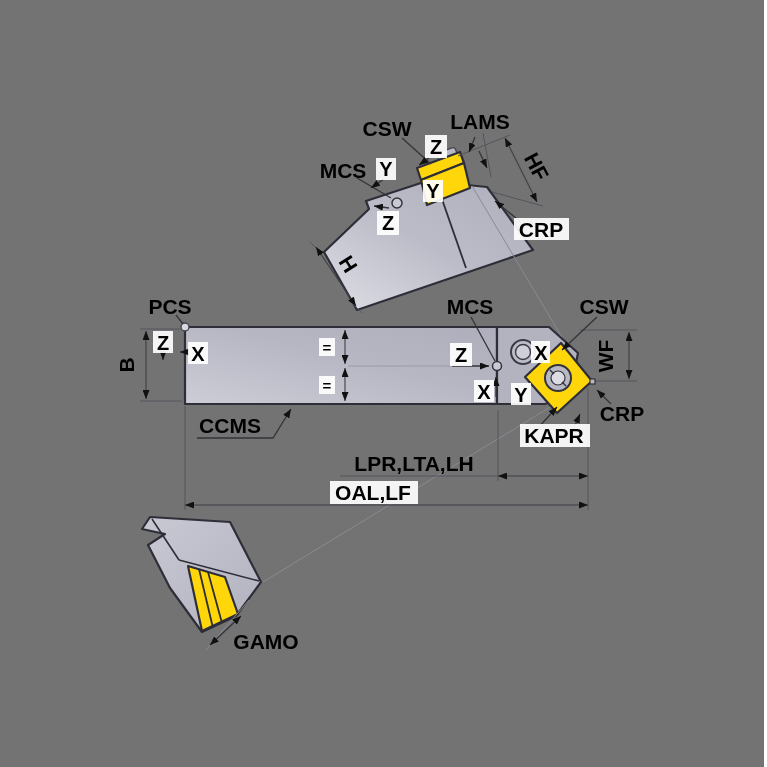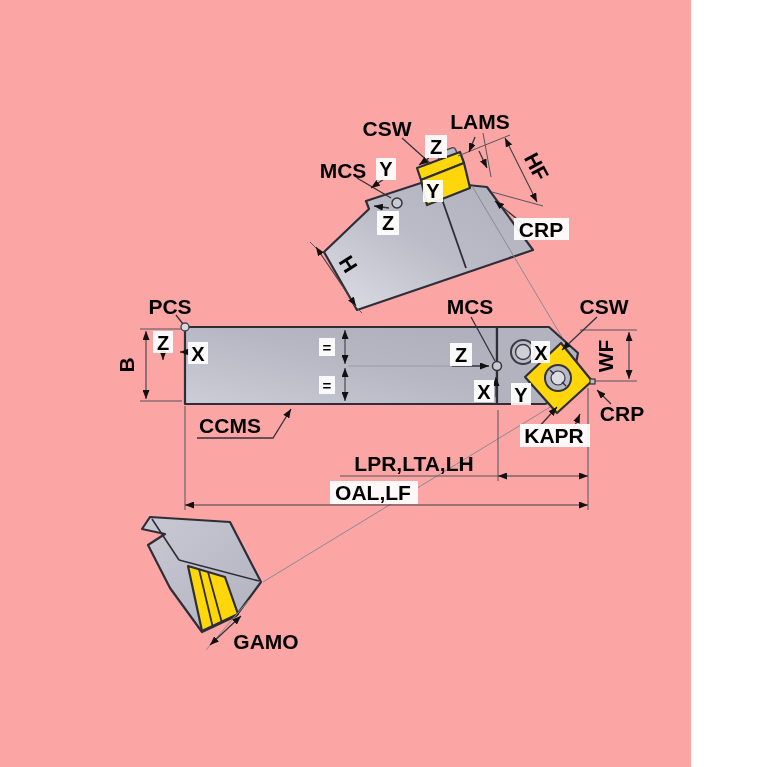--- a/index.html
+++ b/index.html
@@ -1,16 +1,16 @@
 <!DOCTYPE html>
 <html><head>
 <meta charset="utf-8">
 <style>
   html,body{margin:0;padding:0;background:#fff;}
-  .stage{position:relative;width:691px;height:767px;background:#fca5a5;overflow:hidden;
+  .stage{position:relative;width:764px;height:767px;background:#737373;overflow:hidden;
          font-family:"Liberation Sans",sans-serif;}
   svg{display:block;}
   text{font-family:"Liberation Sans",sans-serif;font-weight:bold;fill:#000;}
   .lbl{font-size:21px;}
   .lbl-sm{font-size:20px;}
   .eq{font-size:15px;}
   .outline{stroke:#2e2e38;stroke-width:2.2;stroke-linejoin:round;}
   .thin{stroke:#3f3f46;stroke-width:1.1;fill:none;}
   .ext{stroke:#55555e;stroke-width:1;fill:none;}
   .leader{stroke:#33333a;stroke-width:1.3;fill:none;}

